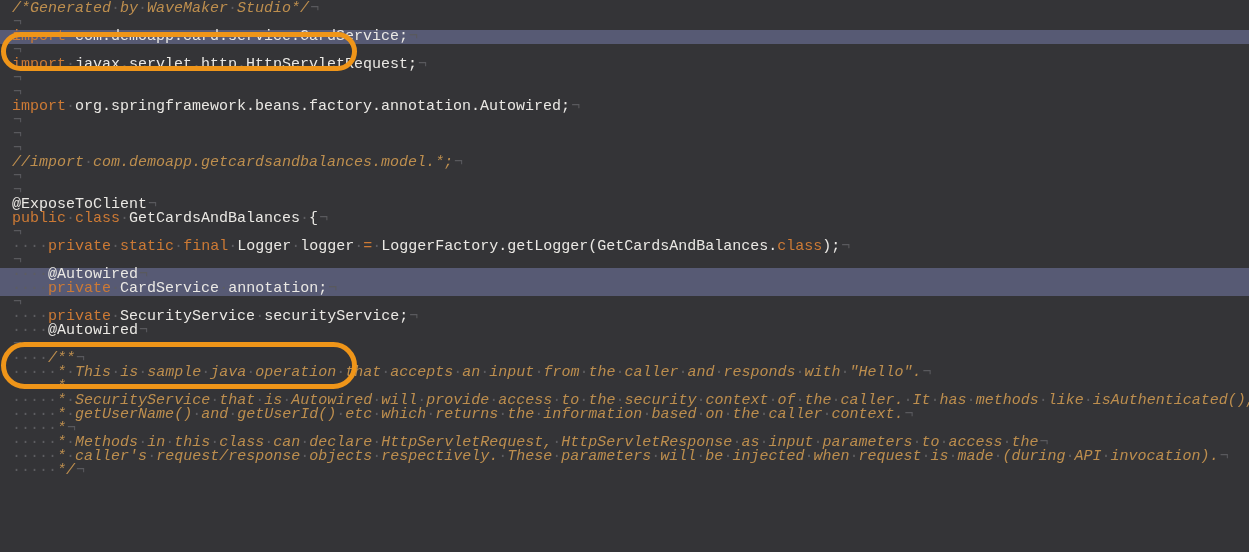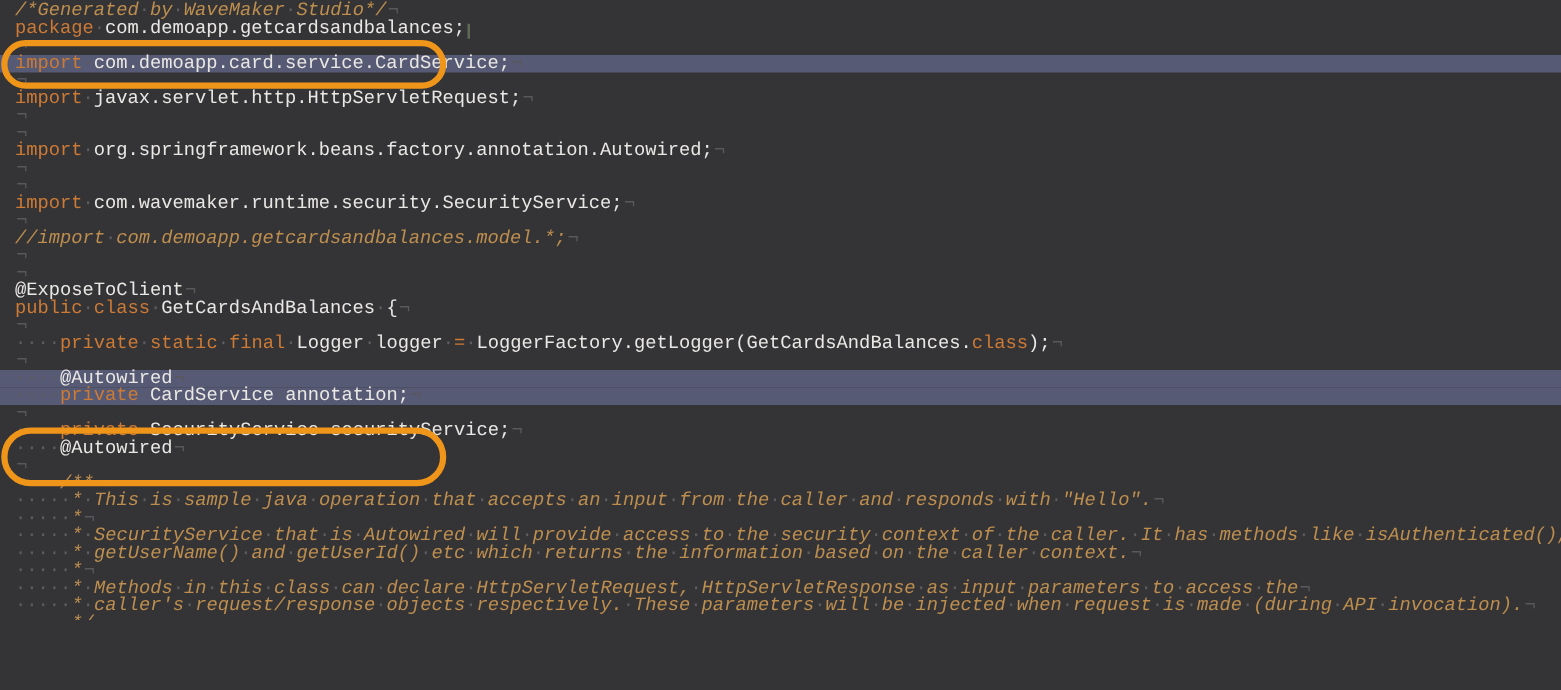--- a/index.html
+++ b/index.html
@@ -40,31 +40,29 @@
     pointer-events:none;
     z-index:5;
   }
 </style>
 </head>
 <body>
 
 <div id="screen">
   <div id="code-lines">
       <div class="line"><span class="comment">/*Generated</span><span class="ws">·</span><span class="comment">by</span><span class="ws">·</span><span class="comment">WaveMaker</span><span class="ws">·</span><span class="comment">Studio*/</span><span class="eol">¬</span></div>
-      <div class="line"><span class="kw">package</span><span class="ws">·</span><span class="plain">com.demoapp.getcardsandbalances;</span><span class="caret"></span></div>
       <div class="line"><span class="eol">¬</span></div>
       <div class="line selected"><span class="kw">import</span><span class="ws">·</span><span class="plain">com.demoapp.card.service.CardService;</span><span class="eol">¬</span></div>
       <div class="line"><span class="eol">¬</span></div>
       <div class="line"><span class="kw">import</span><span class="ws">·</span><span class="plain">javax.servlet.http.HttpServletRequest;</span><span class="eol">¬</span></div>
       <div class="line"><span class="eol">¬</span></div>
       <div class="line"><span class="eol">¬</span></div>
       <div class="line"><span class="kw">import</span><span class="ws">·</span><span class="plain">org.springframework.beans.factory.annotation.Autowired;</span><span class="eol">¬</span></div>
       <div class="line"><span class="eol">¬</span></div>
       <div class="line"><span class="eol">¬</span></div>
-      <div class="line"><span class="kw">import</span><span class="ws">·</span><span class="plain">com.wavemaker.runtime.security.SecurityService;</span><span class="eol">¬</span></div>
       <div class="line"><span class="eol">¬</span></div>
       <div class="line"><span class="comment">//import</span><span class="ws">·</span><span class="comment">com.demoapp.getcardsandbalances.model.*;</span><span class="eol">¬</span></div>
       <div class="line"><span class="eol">¬</span></div>
       <div class="line"><span class="eol">¬</span></div>
       <div class="line"><span class="plain">@ExposeToClient</span><span class="eol">¬</span></div>
       <div class="line"><span class="kw">public</span><span class="ws">·</span><span class="kw">class</span><span class="ws">·</span><span class="plain">GetCardsAndBalances</span><span class="ws">·</span><span class="plain">{</span><span class="eol">¬</span></div>
       <div class="line"><span class="eol">¬</span></div>
       <div class="line"><span class="ws">·</span><span class="ws">·</span><span class="ws">·</span><span class="ws">·</span><span class="kw">private</span><span class="ws">·</span><span class="kw">static</span><span class="ws">·</span><span class="kw">final</span><span class="ws">·</span><span class="plain">Logger</span><span class="ws">·</span><span class="plain">logger</span><span class="ws">·</span><span class="kw">=</span><span class="ws">·</span><span class="plain">LoggerFactory.getLogger(GetCardsAndBalances.</span><span class="kw">class</span><span class="plain">);</span><span class="eol">¬</span></div>
       <div class="line"><span class="eol">¬</span></div>
       <div class="line selected"><span class="ws">·</span><span class="ws">·</span><span class="ws">·</span><span class="ws">·</span><span class="plain">@Autowired</span><span class="eol">¬</span></div>

